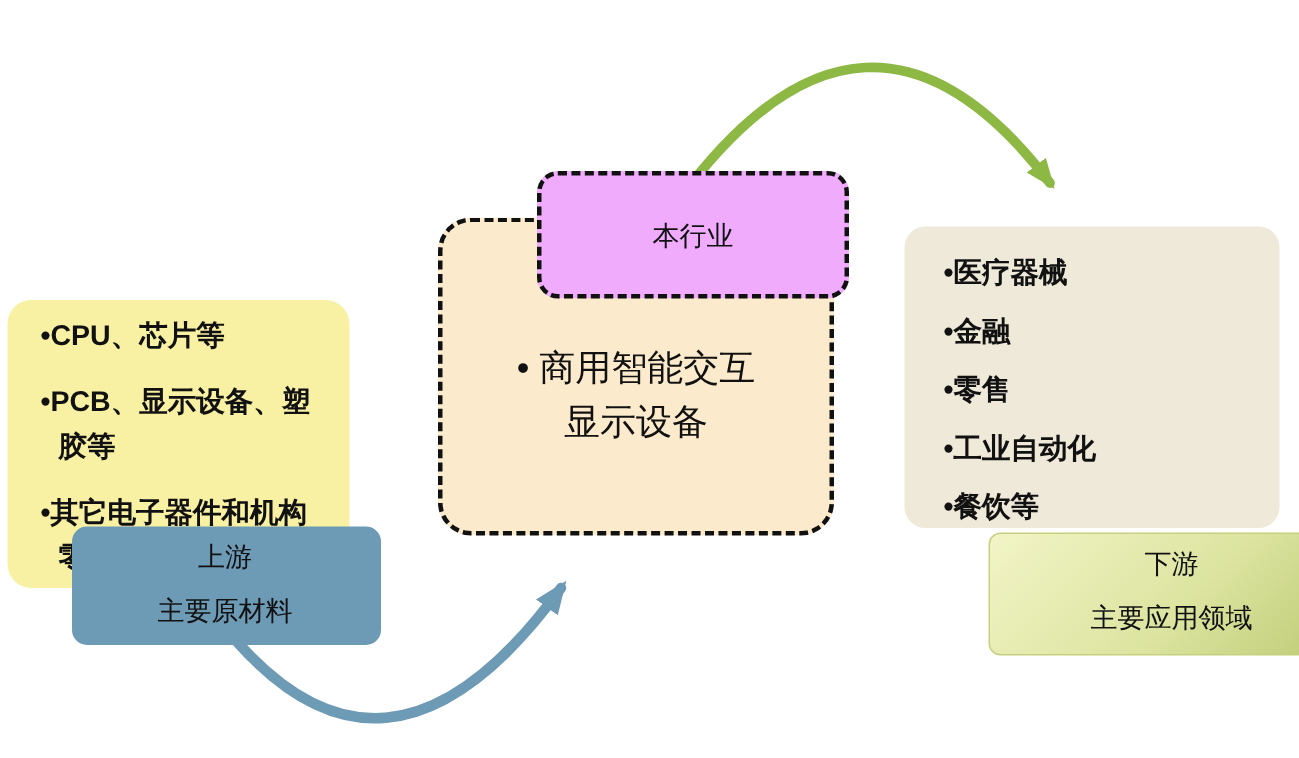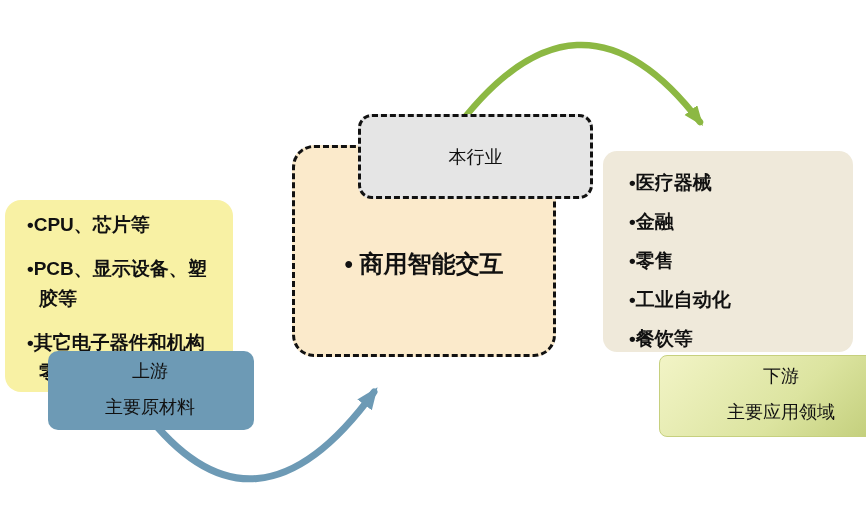--- a/index.html
+++ b/index.html
@@ -33,25 +33,25 @@
     font-size: 18px;
   }
 
   
   .industry-panel {
     position: absolute; left: 292px; top: 145px; width: 264px; height: 212px;
     background: #FBEACB; border: 3px dashed #111; border-radius: 22px;
     box-sizing: border-box; z-index: 2;
     display: flex; flex-direction: column; align-items: center; justify-content: center;
     padding-top: 26px; text-align: center;
-    font-size: 24px; font-weight: 700; line-height: 36px;
+    font-size: 24px; font-weight: 400; line-height: 36px;
   }
   .industry-tag {
-    position: absolute; left: 358px; top: 114px; width: 235px; height: 85px;
-    background: #e5e5e5; border: 3px dashed #111; border-radius: 14px;
+    position: absolute; left: 358px; top: 114px; width: 208px; height: 85px;
+    background: #f0abfc; border: 3px dashed #111; border-radius: 14px;
     box-sizing: border-box; z-index: 3;
     display: flex; align-items: center; justify-content: center;
     font-size: 18px;
   }
 
   
   .downstream-panel {
     position: absolute; left: 603px; top: 151px; width: 250px; height: 201px;
     background: #EFE9DA; border-radius: 14px; z-index: 1;
     box-sizing: border-box; padding: 20px 10px 0 26px;
@@ -93,20 +93,21 @@
     </ul>
   </div>
 
   <div class="upstream-label">
     <span>上游</span>
     <span>主要原材料</span>
   </div>
 
   <div class="industry-panel">
     <span>• 商用智能交互</span>
+    <span>显示设备</span>
   </div>
 
   <div class="industry-tag">
     <span>本行业</span>
   </div>
 
   <div class="downstream-panel">
     <ul class="panel-list">
       <li>医疗器械</li>
       <li>金融</li>

